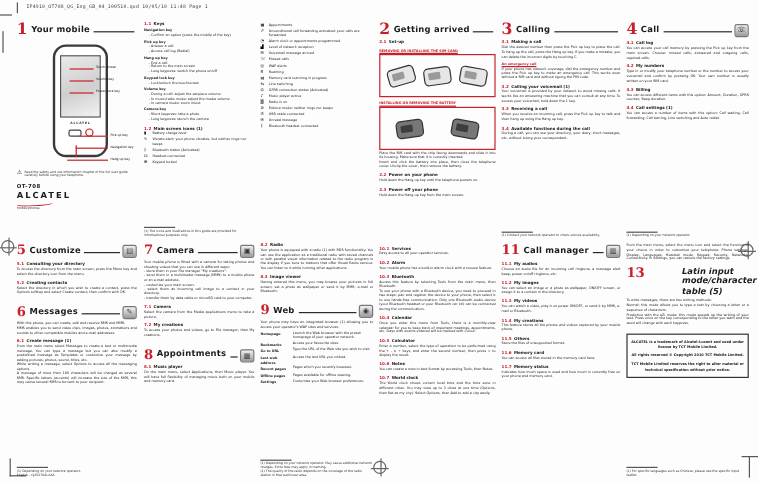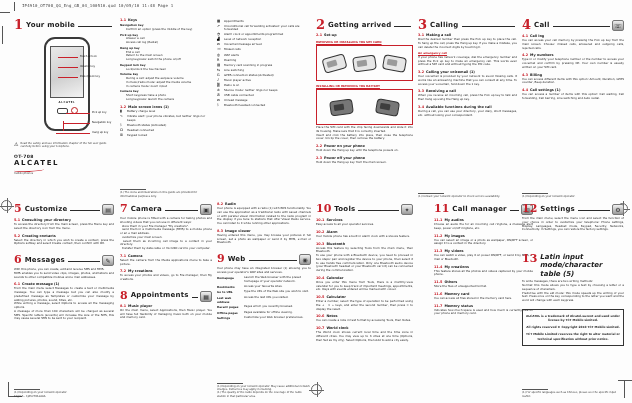--- a/index.html
+++ b/index.html
@@ -587,26 +587,20 @@
         </div>
       </div>
     <div class="panel-foot">
       <div class="fn-rule"></div>
       <div class="footnote">(1) Depending on your network operator. May cause additional network charges. Extra fees may apply in roaming.</div>
       <div class="footnote">(1) The quality of the radio depends on the coverage of the radio station in that particular area.</div>
     </div>
   </div>
 
   <div class="panel row2" style="left:316px;width:97px;">
-    <div class="sec">
-      <span class="sec-num sm">10</span>
-      <span class="sec-title">Tools</span>
-      <span class="sec-rule"></span>
-      <span class="sec-icon">✦</span>
-    </div>
     <div>
 
         <div class="sub">
           <div class="subhead">
             <span class="sub-num">10.1</span>
             <span class="sub-title">Services</span>
           </div>
           <p class="body">Easy access to all your operator services.</p>
         </div>
 
@@ -654,21 +648,21 @@
         <div class="sub">
           <div class="subhead">
             <span class="sub-num">10.7</span>
             <span class="sub-title">World clock</span>
           </div>
           <p class="body">The World clock shows current local time and the time zone in different cities. You may view up to 3 cities at one time (Options, then Set as my city). Select Options, then Add to add a city easily.</p>
         </div>
       </div>
   </div>
 
-  <div class="panel row2" style="left:434px;width:99px;">
+  <div class="panel row2" style="left:418px;width:99px;">
     <div class="sec">
       <span class="sec-num sm">11</span>
       <span class="sec-title">Call manager</span>
       <span class="sec-rule"></span>
       <span class="sec-icon">▥</span>
     </div>
     <div>
 
         <div class="sub">
           <div class="subhead">
@@ -722,28 +716,22 @@
           <div class="subhead">
             <span class="sub-num">11.7</span>
             <span class="sub-title">Memory status</span>
           </div>
           <p class="body">Indicates how much space is used and how much is currently free on your phone and memory card.</p>
         </div>
       </div>
   </div>
 
   <div class="panel row2" style="left:522px;width:102px;">
-    <div class="sec">
-      <span class="sec-num sm">12</span>
-      <span class="sec-title">Settings</span>
-      <span class="sec-rule"></span>
-      <span class="sec-icon">⚙</span>
-    </div>
     <p class="body">From the main menu, select the menu icon and select the function of your choice in order to customize your telephone: Phone settings, Display, Languages, Headset mode, Keypad, Security, Networks, Connectivity. In Settings, you can restore the factory settings.</p>
-    <div class="sec" style="margin-top:21px;align-items:flex-start;">
+    <div class="sec" style="margin-top:4px;align-items:flex-start;gap:28px;">
       <span class="sec-num sm">13</span>
       <span class="latin-title">
         <span>Latin input</span><br>
         <span>mode/character table (5)</span>
       </span>
     </div>
     <p class="body">To write messages, there are two writing methods:
 Normal: this mode allows you to type a text by choosing a letter or a sequence of characters.
 Predictive with the eZi mode: this mode speeds up the writing of your text. Press once on the key corresponding to the letter you want and the word will change with each keypress.</p>
     <div class="legal">

